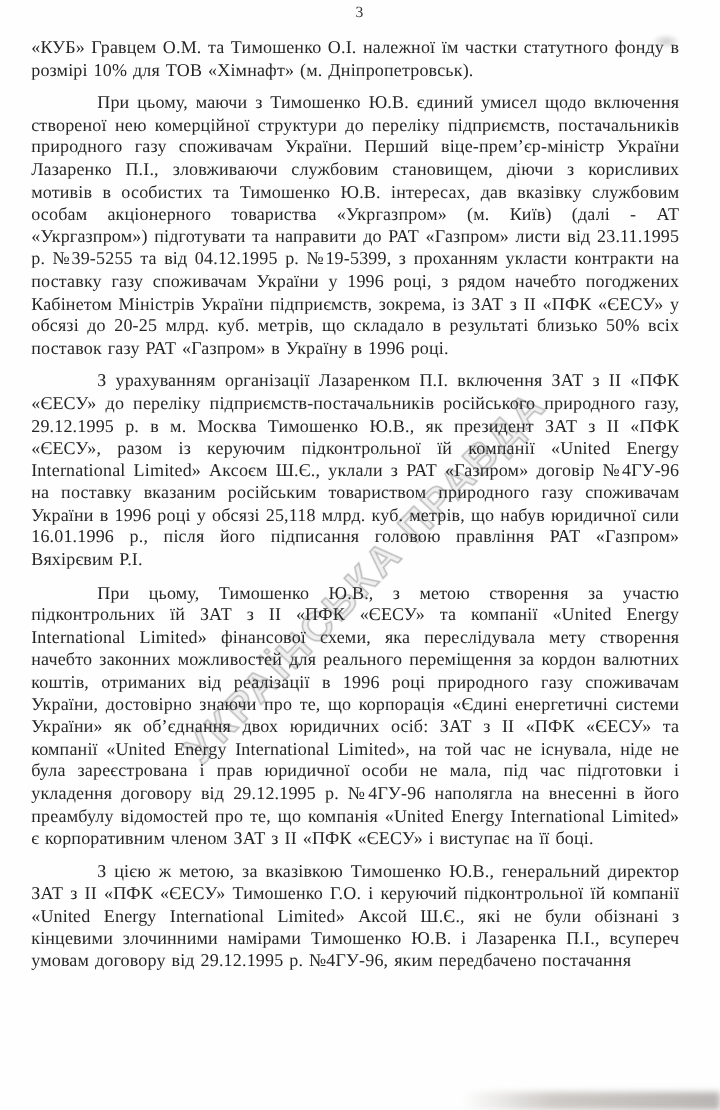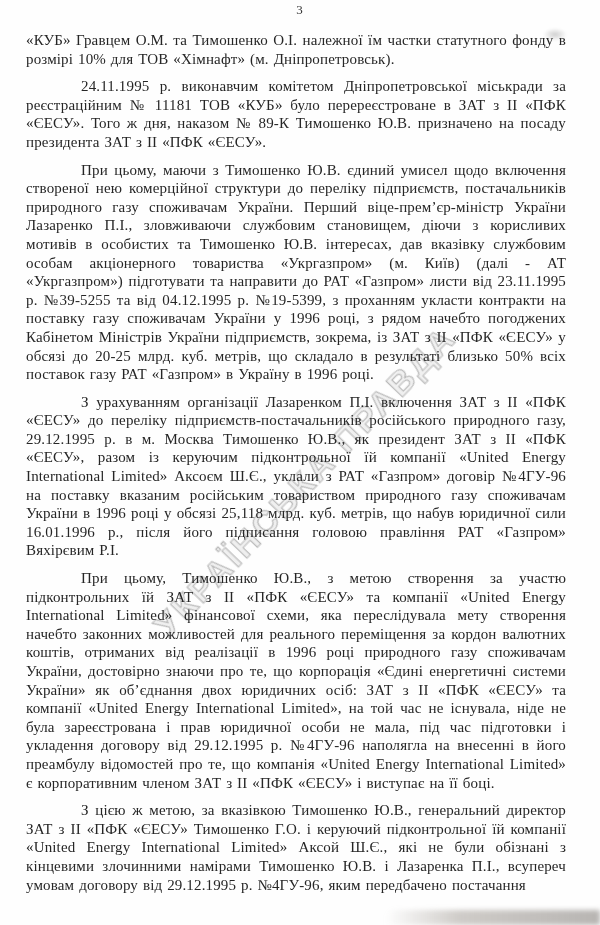--- a/index.html
+++ b/index.html
@@ -96,21 +96,20 @@
 <body>
 
 <div class="page">
 
   <div class="page-number">3</div>
 
   <div class="watermark">УКРАЇНСЬКА ПРАВДА</div>
 
   <div class="content">
     <p class="para no-indent">«КУБ» Гравцем О.М. та Тимошенко О.І. належної їм частки статутного фонду в розмірі 10% для ТОВ «Хімнафт» (м. Дніпропетровськ).</p>
-    <p class="para">24.11.1995 р. виконавчим комітетом Дніпропетровської міськради за реєстраційним № 11181 ТОВ «КУБ» було перереєстроване в ЗАТ з ІІ «ПФК «ЄЕСУ». Того ж дня, наказом № 89-К Тимошенко Ю.В. призначено на посаду президента ЗАТ з ІІ «ПФК «ЄЕСУ».</p>
     <p class="para">При цьому, маючи з Тимошенко Ю.В. єдиний умисел щодо включення створеної нею комерційної структури до переліку підприємств, постачальників природного газу споживачам України. Перший віце-прем’єр-міністр України Лазаренко П.І., зловживаючи службовим становищем, діючи з корисливих мотивів в особистих та Тимошенко Ю.В. інтересах, дав вказівку службовим особам акціонерного товариства «Укргазпром» (м. Київ) (далі - АТ «Укргазпром») підготувати та направити до РАТ «Газпром» листи від 23.11.1995 р. №39-5255 та від 04.12.1995 р. №19-5399, з проханням укласти контракти на поставку газу споживачам України у 1996 році, з рядом начебто погоджених Кабінетом Міністрів України підприємств, зокрема, із ЗАТ з ІІ «ПФК «ЄЕСУ» у обсязі до 20-25 млрд. куб. метрів, що складало в результаті близько 50% всіх поставок газу РАТ «Газпром» в Україну в 1996 році.</p>
     <p class="para">З урахуванням організації Лазаренком П.І. включення ЗАТ з ІІ «ПФК «ЄЕСУ» до переліку підприємств-постачальників російського природного газу, 29.12.1995 р. в м. Москва Тимошенко Ю.В., як президент ЗАТ з ІІ «ПФК «ЄЕСУ», разом із керуючим підконтрольної їй компанії «United Energy International Limited» Аксоєм Ш.Є., уклали з РАТ «Газпром» договір №4ГУ-96 на поставку вказаним російським товариством природного газу споживачам України в 1996 році у обсязі 25,118 млрд. куб. метрів, що набув юридичної сили 16.01.1996 р., після його підписання головою правління РАТ «Газпром» Вяхірєвим Р.І.</p>
     <p class="para">При цьому, Тимошенко Ю.В., з метою створення за участю підконтрольних їй ЗАТ з ІІ «ПФК «ЄЕСУ» та компанії «United Energy International Limited» фінансової схеми, яка переслідувала мету створення начебто законних можливостей для реального переміщення за кордон валютних коштів, отриманих від реалізації в 1996 році природного газу споживачам України, достовірно знаючи про те, що корпорація «Єдині енергетичні системи України» як об’єднання двох юридичних осіб: ЗАТ з ІІ «ПФК «ЄЕСУ» та компанії «United Energy International Limited», на той час не існувала, ніде не була зареєстрована і прав юридичної особи не мала, під час підготовки і укладення договору від 29.12.1995 р. №4ГУ-96 наполягла на внесенні в його преамбулу відомостей про те, що компанія «United Energy International Limited» є корпоративним членом ЗАТ з ІІ «ПФК «ЄЕСУ» і виступає на її боці.</p>
     <p class="para">З цією ж метою, за вказівкою Тимошенко Ю.В., генеральний директор ЗАТ з ІІ «ПФК «ЄЕСУ» Тимошенко Г.О. і керуючий підконтрольної їй компанії «United Energy International Limited» Аксой Ш.Є., які не були обізнані з кінцевими злочинними намірами Тимошенко Ю.В. і Лазаренка П.І., всупереч умовам договору від 29.12.1995 р. №4ГУ-96, яким передбачено постачання</p>
   </div>
 
   <div class="artifact-smudge"></div>
 
   <div class="artifact-bottom"></div>
 

